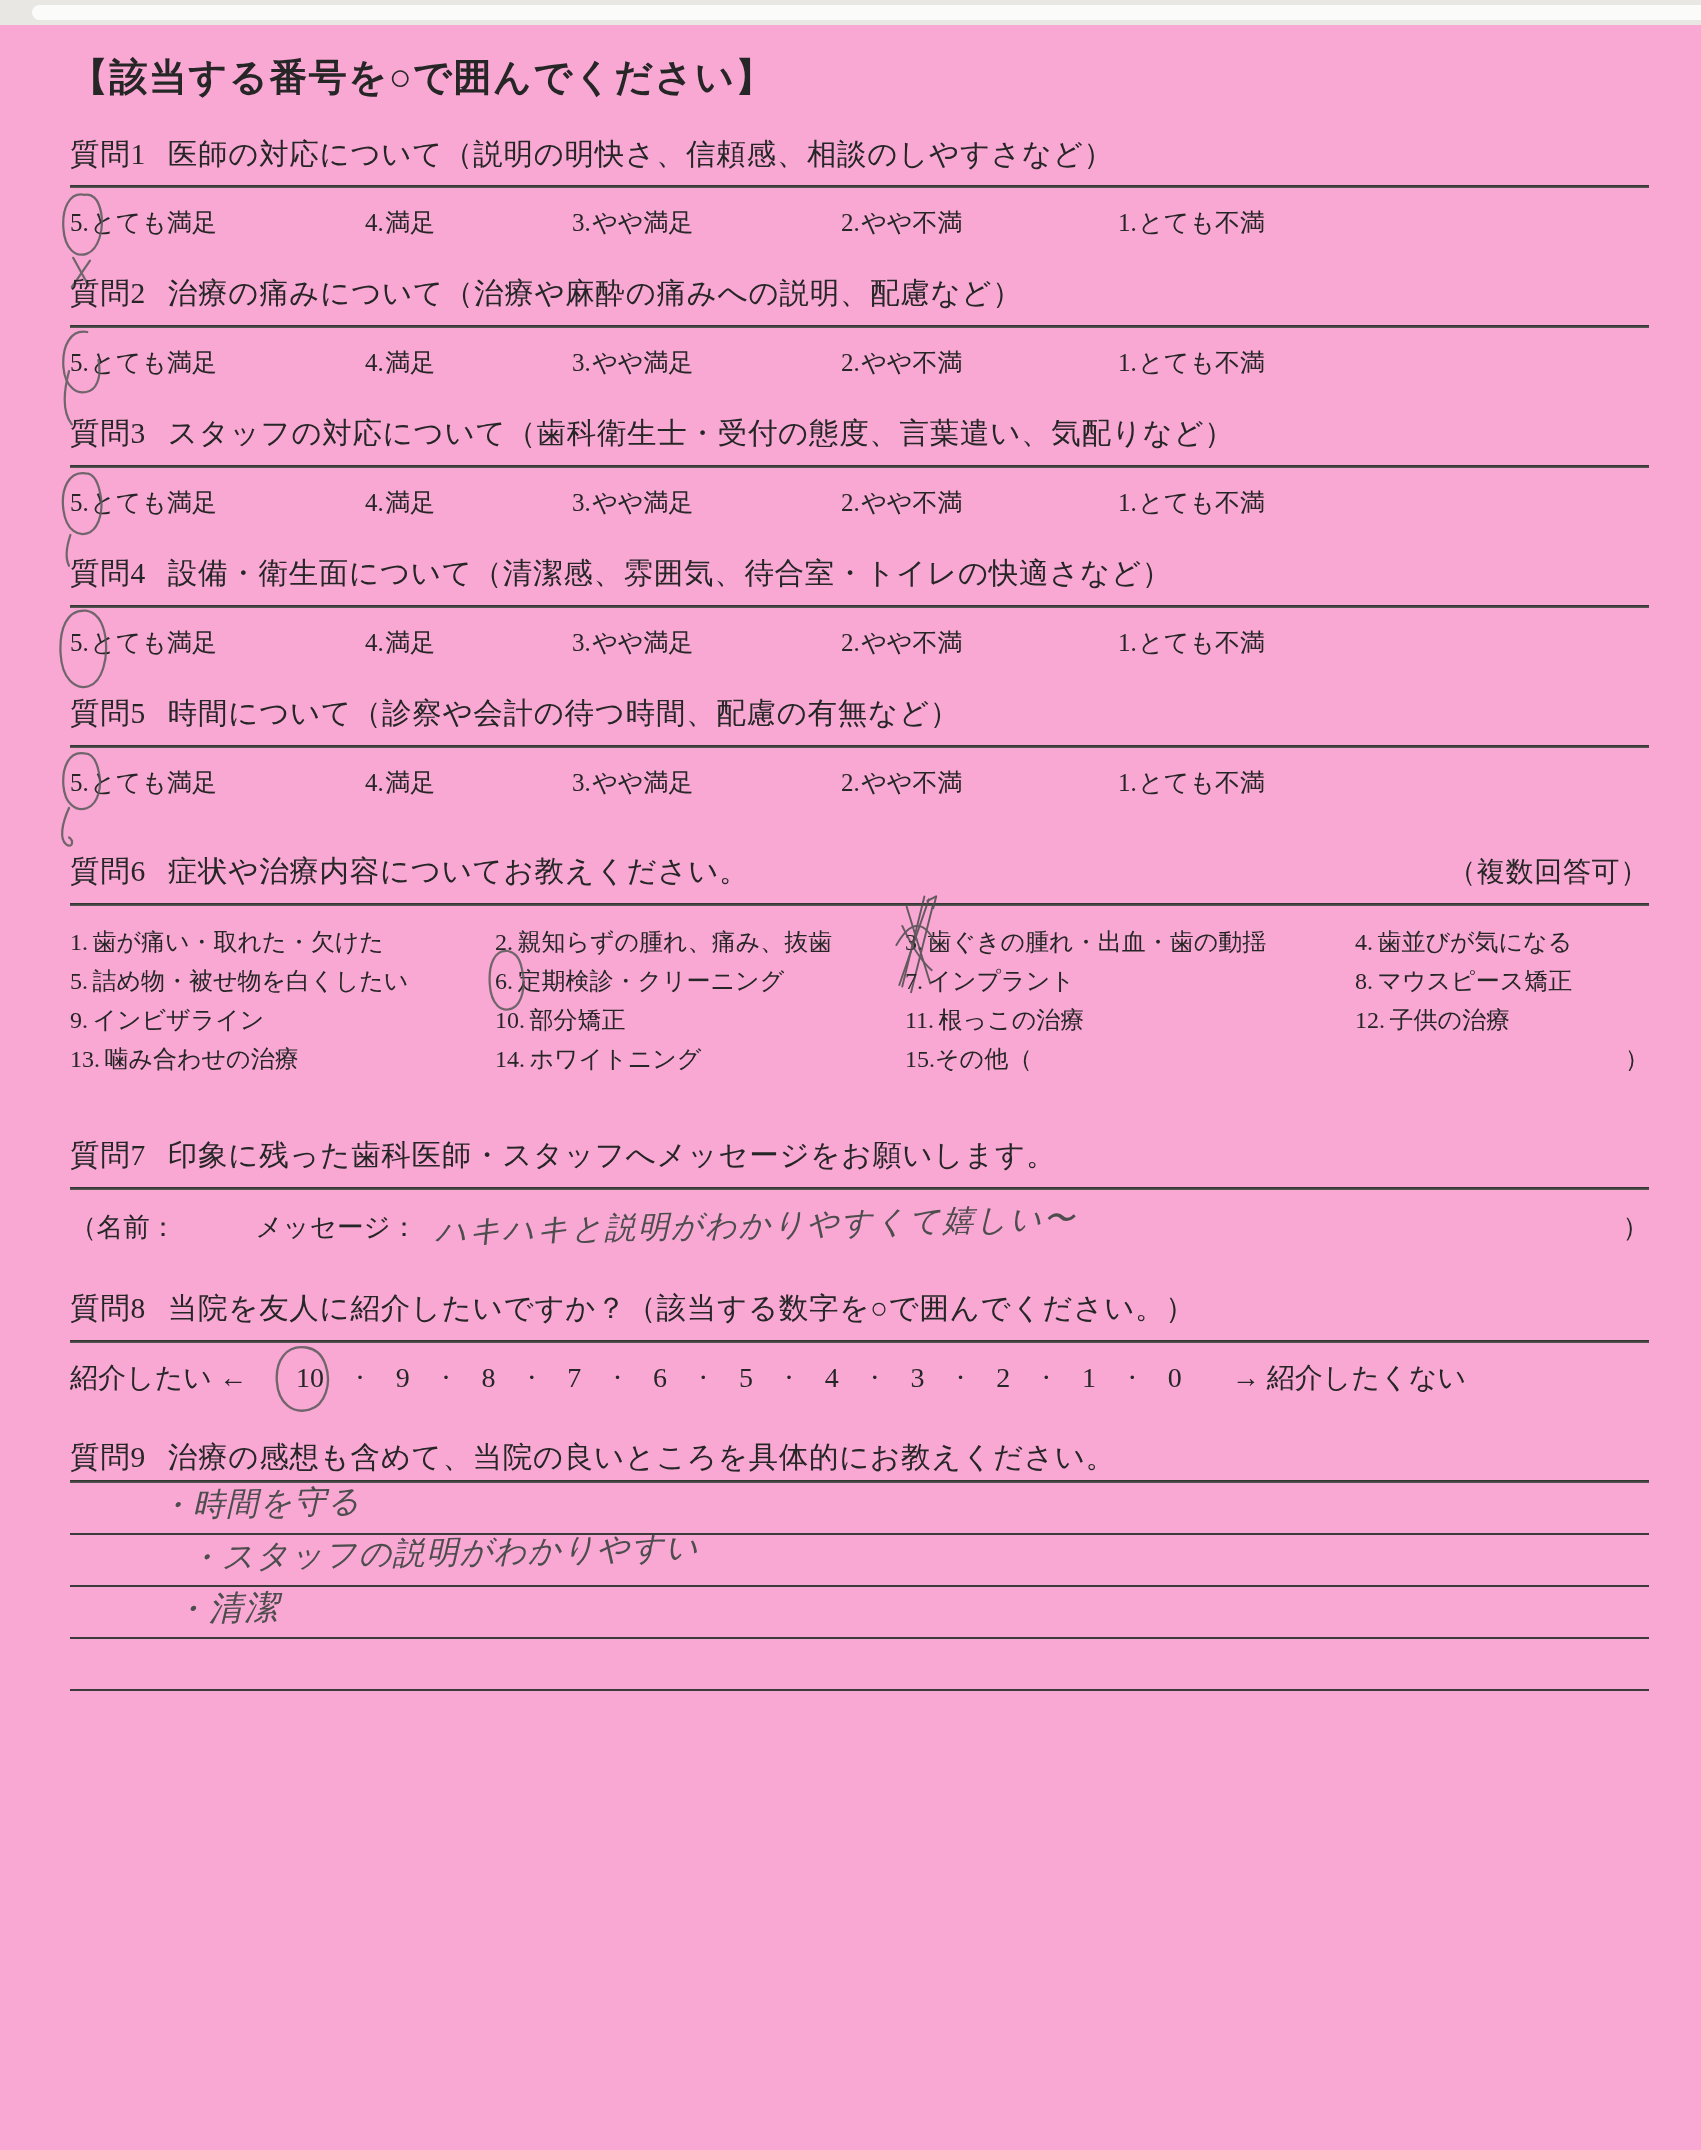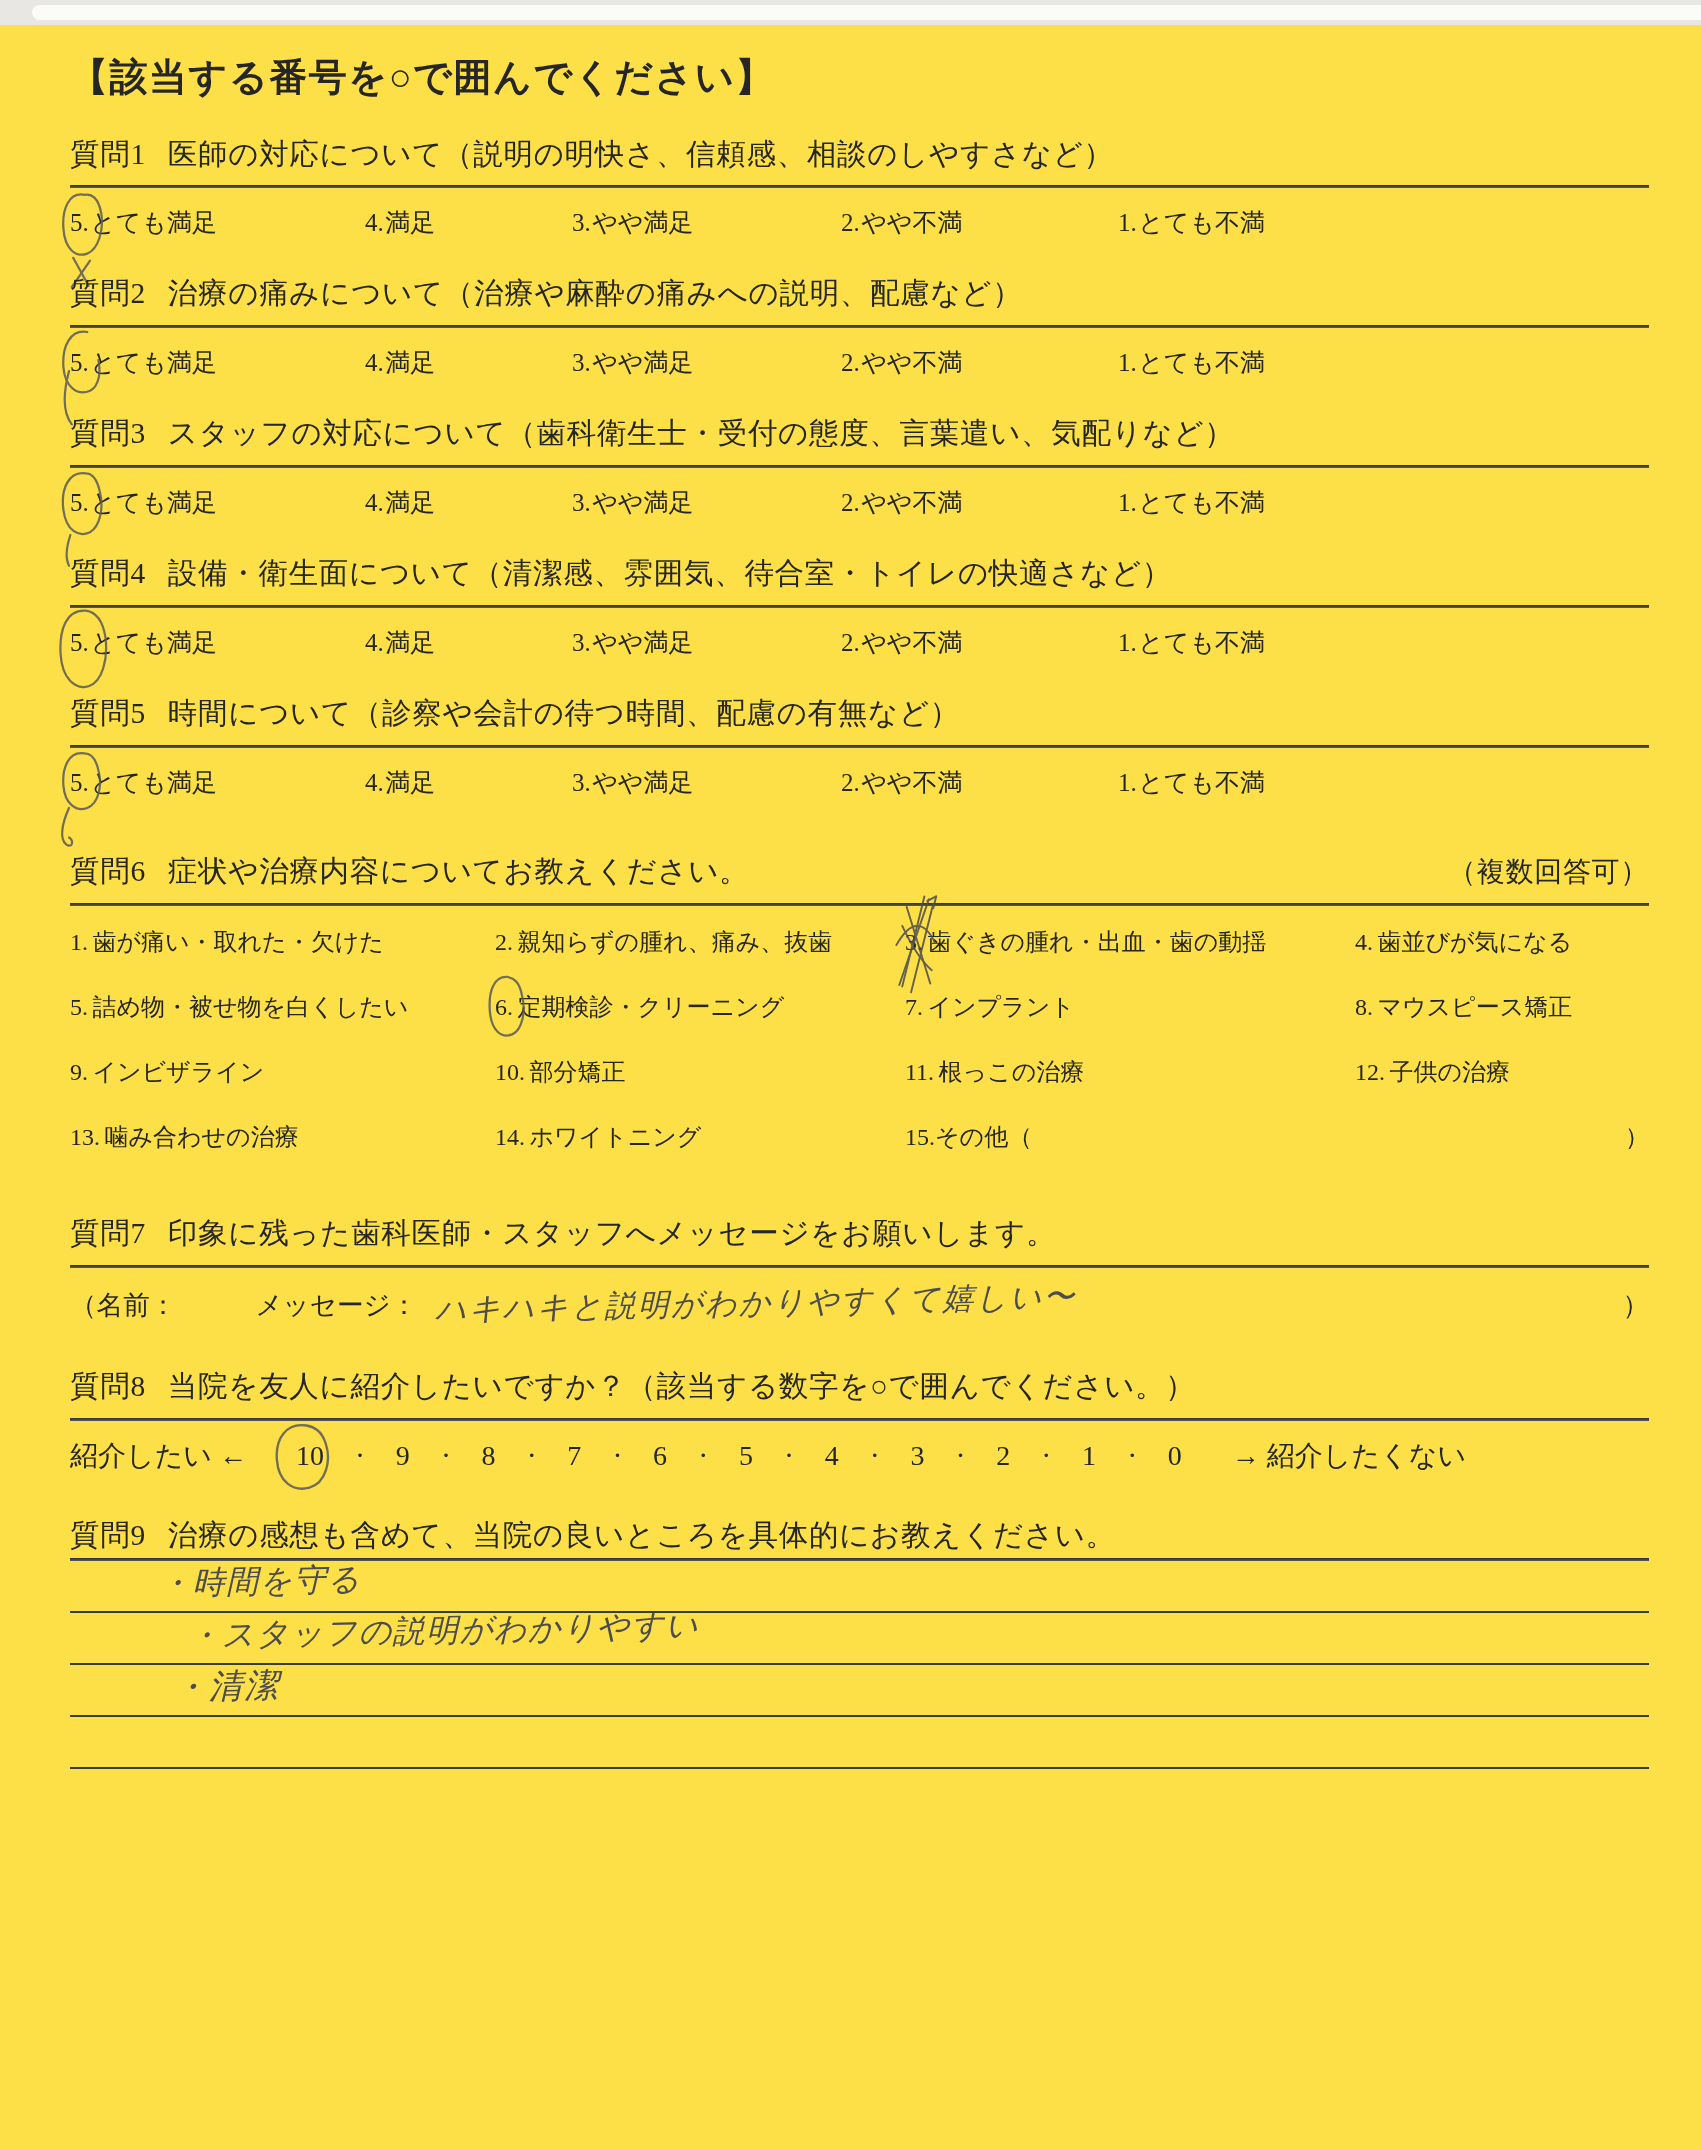--- a/index.html
+++ b/index.html
@@ -1,20 +1,20 @@
 <!DOCTYPE html>
 <html lang="ja" style="font-size:11.8px"><head>
 <meta charset="utf-8">
 <style>
   html,body{margin:0;padding:0;}
   body{background:#d8d7d3;}
   .page{
     position:relative;
     width:1701px;height:2151px;
-    background:#fde047;
+    background:#f9a8d4;
     font-family:"Liberation Serif","DejaVu Serif",serif;
     color:#262626;
     overflow:hidden;
   }
   .scan-top{position:absolute;top:0;left:0;right:0;height:25px;background:#e8e7e3;}
   .scan-top-strip{position:absolute;top:5.2px;left:32px;right:0;height:14.8px;background:#fbfbf9;border-radius:8.9px 0 0 8.9px;}
   .content{position:relative;padding:0 52px 0 70px;}
 
   .doc-title{
     margin-top:56px;
@@ -40,21 +40,21 @@
 
   .mark{position:absolute;left:-14.8px;top:-25px;width:56px;height:111px;overflow:visible;pointer-events:none;opacity:.85;}
   .mark path{stroke:#5a5a5a;stroke-width:3.2;fill:none;stroke-linecap:round;stroke-linejoin:round;}
   .mark.scribble{left:-19px;top:-53px;width:62px;height:126px;}
   .mark.scribble path{stroke:#4c4c4c;stroke-width:2.6;}
   .mark.round10{left:-11.8px;top:-19px;width:71px;height:89px;}
 
   
   .sym-grid{
     display:grid;grid-template-columns:425px 410px 450px 1fr;
-    row-gap:34px;margin-top:20.7px;font-size:24px;line-height:31px;
+    row-gap:8px;margin-top:20.7px;font-size:24px;line-height:31px;
   }
   .g-item{position:relative;white-space:nowrap;}
   .g-item .num{display:inline-block;position:relative;margin-right:4.4px;}
   .g-other{grid-column:3/5;display:flex;white-space:nowrap;}
   .g-other .fill{flex:1;}
 
   
   .q7row{display:flex;align-items:flex-start;margin-top:17.7px;font-size:26.6px;line-height:38px;}
   .q7row .msg-label{margin-left:79px;}
   .q7row .close{margin-left:auto;}

